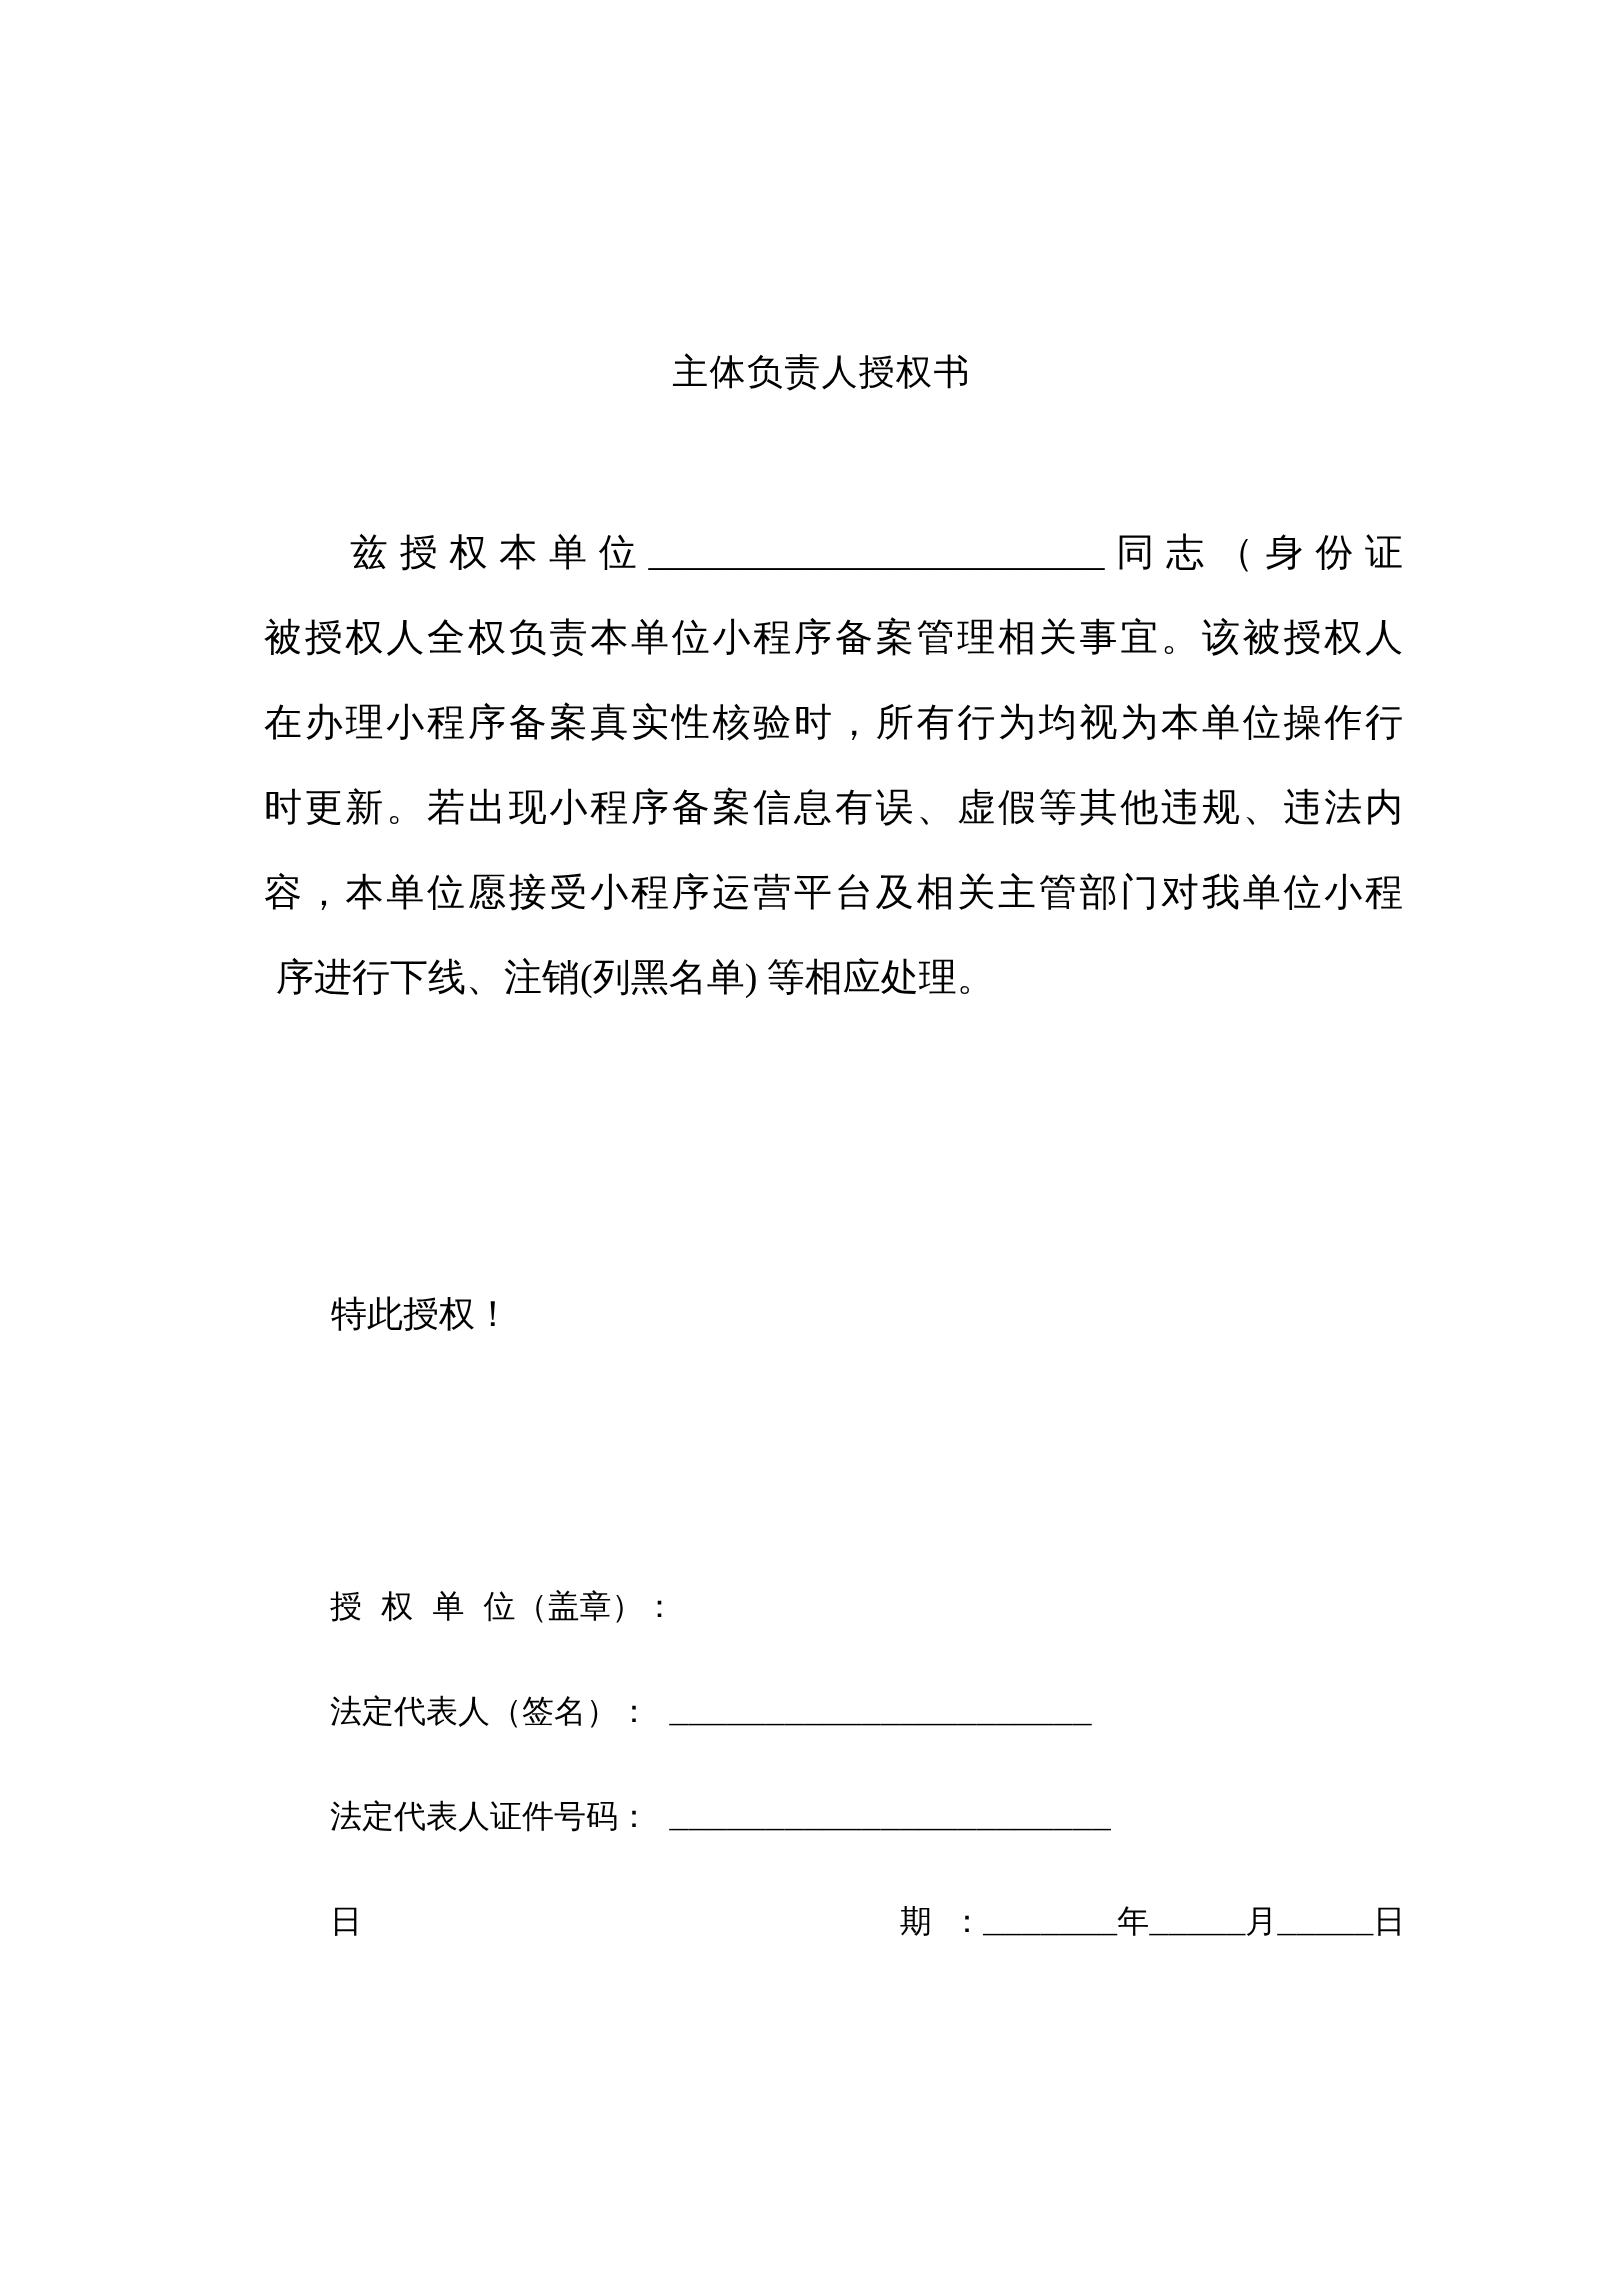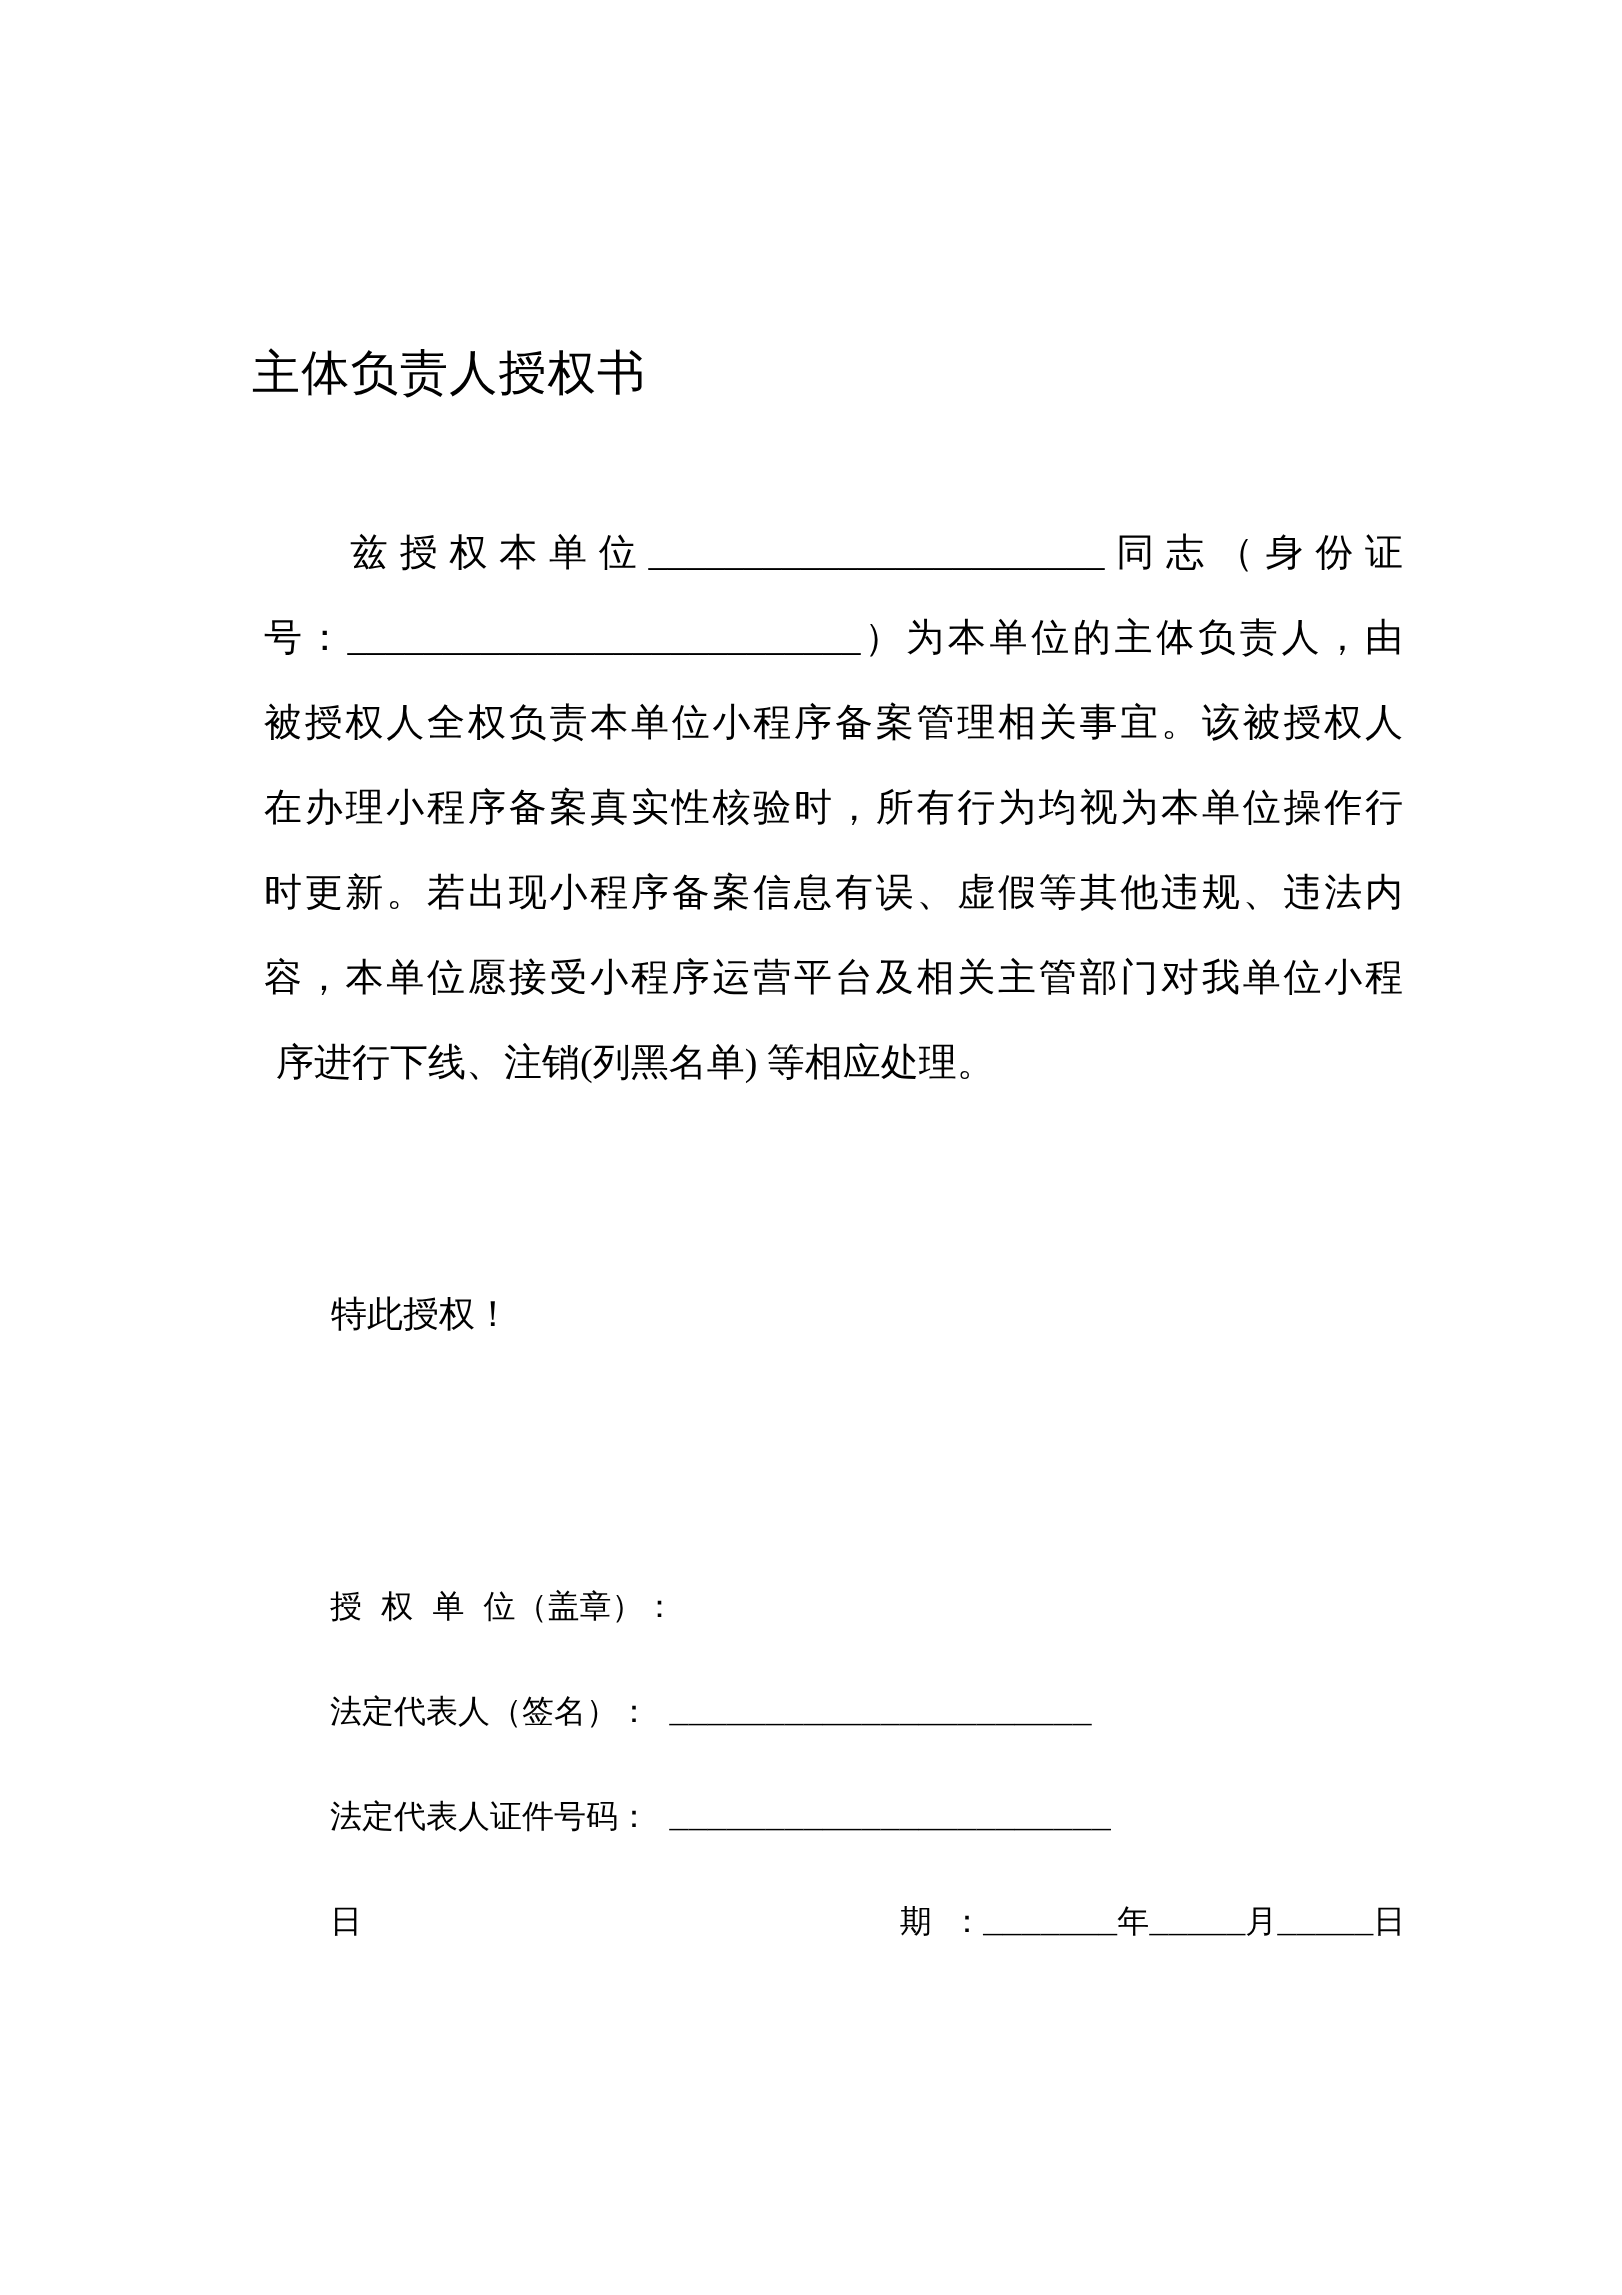--- a/index.html
+++ b/index.html
@@ -16,24 +16,24 @@
     font-family: "Liberation Serif", "DejaVu Serif", serif;
     color: #000000;
     font-weight: 400;
   }
   .doc-title {
     position: absolute;
     top: 340px;
     left: 252px;
     width: 1139px;
     margin: 0;
-    font-size: 48px;
+    font-size: 36px;
     line-height: 65px;
     font-weight: 400;
-    text-align: left;
+    text-align: center;
     letter-spacing: 1.3px;
   }
   .paragraph {
     position: absolute;
     top: 510px;
     left: 264px;
     width: 1139px;
     font-size: 38px;
     line-height: 85px;
   }
@@ -73,21 +73,20 @@
 </style>
 </head>
 <body>
 
 <div class="page">
 
   <h1 class="doc-title">主体负责人授权书</h1>
 
   <div class="paragraph">
     <div class="pline first">兹授权本单位________________________同志（身份证</div>
-    <div class="pline">号：___________________________）为本单位的主体负责人，由</div>
     <div class="pline">被授权人全权负责本单位小程序备案管理相关事宜。该被授权人</div>
     <div class="pline">在办理小程序备案真实性核验时，所有行为均视为本单位操作行</div>
     <div class="pline">时更新。若出现小程序备案信息有误、虚假等其他违规、违法内</div>
     <div class="pline">容，本单位愿接受小程序运营平台及相关主管部门对我单位小程</div>
     <div class="pline last">序进行下线、注销(列黑名单) 等相应处理。</div>
   </div>
 
   <div class="closing">特此授权！</div>
 
   <div class="signatures">

